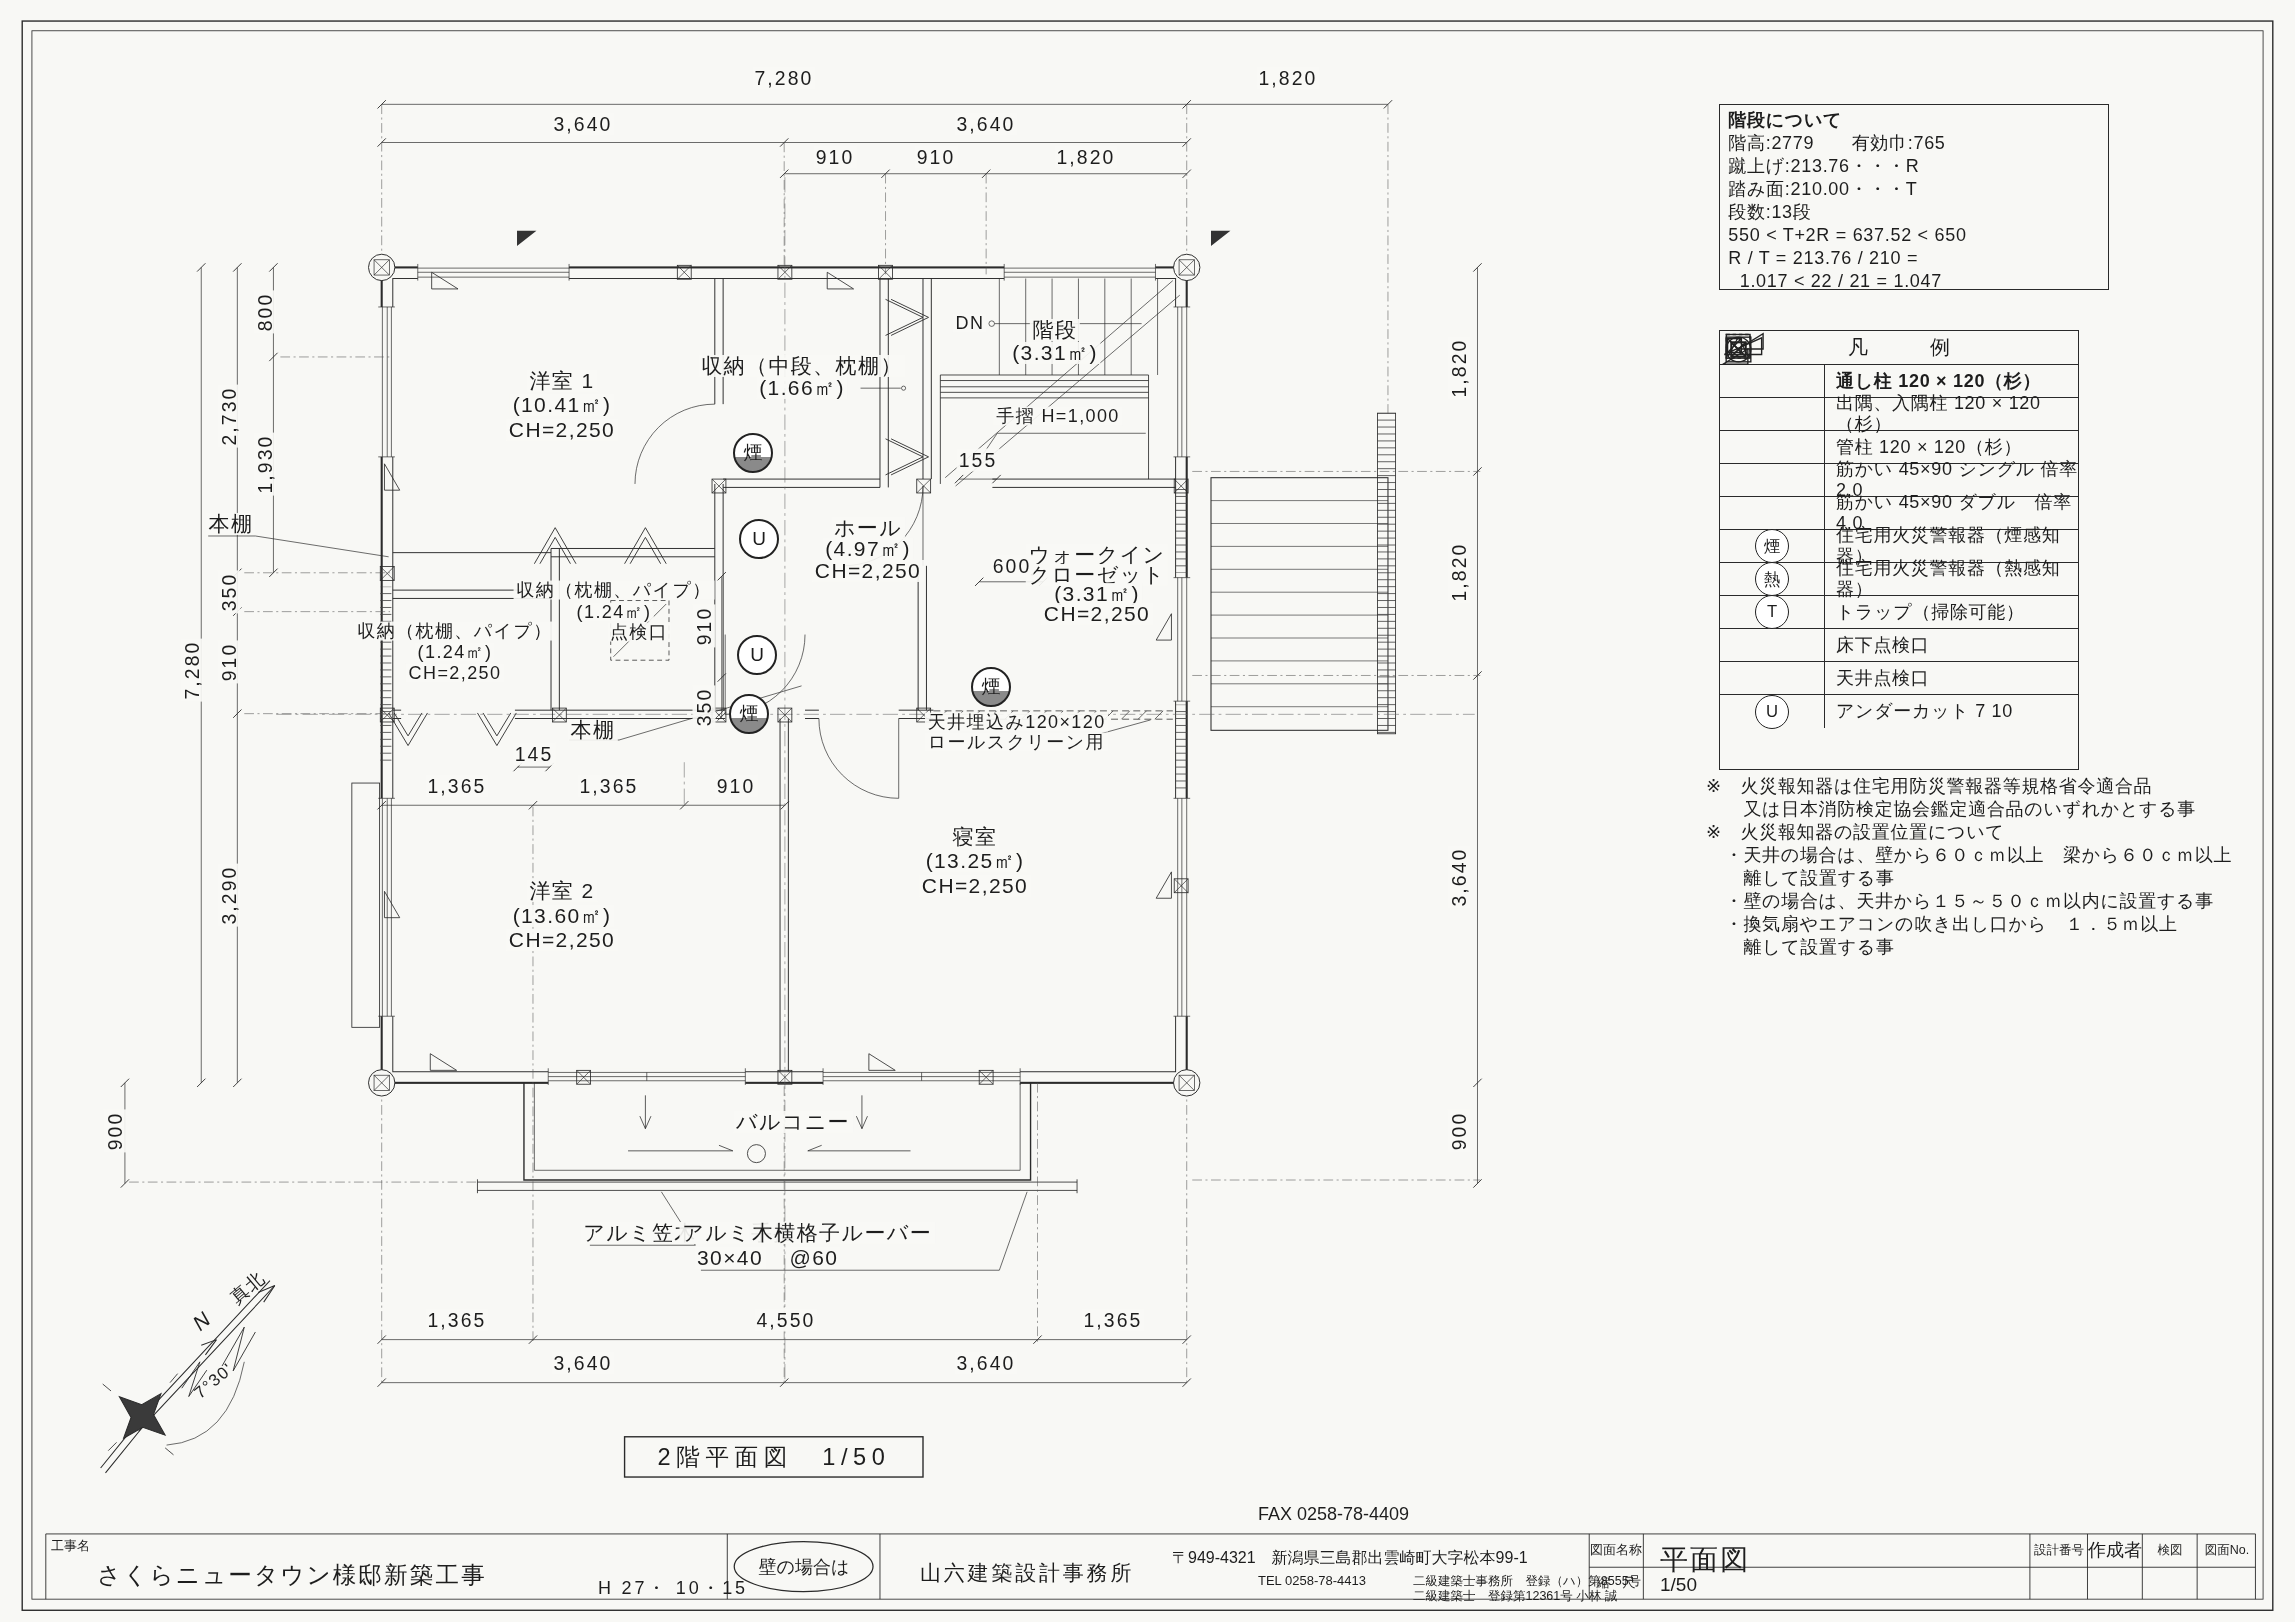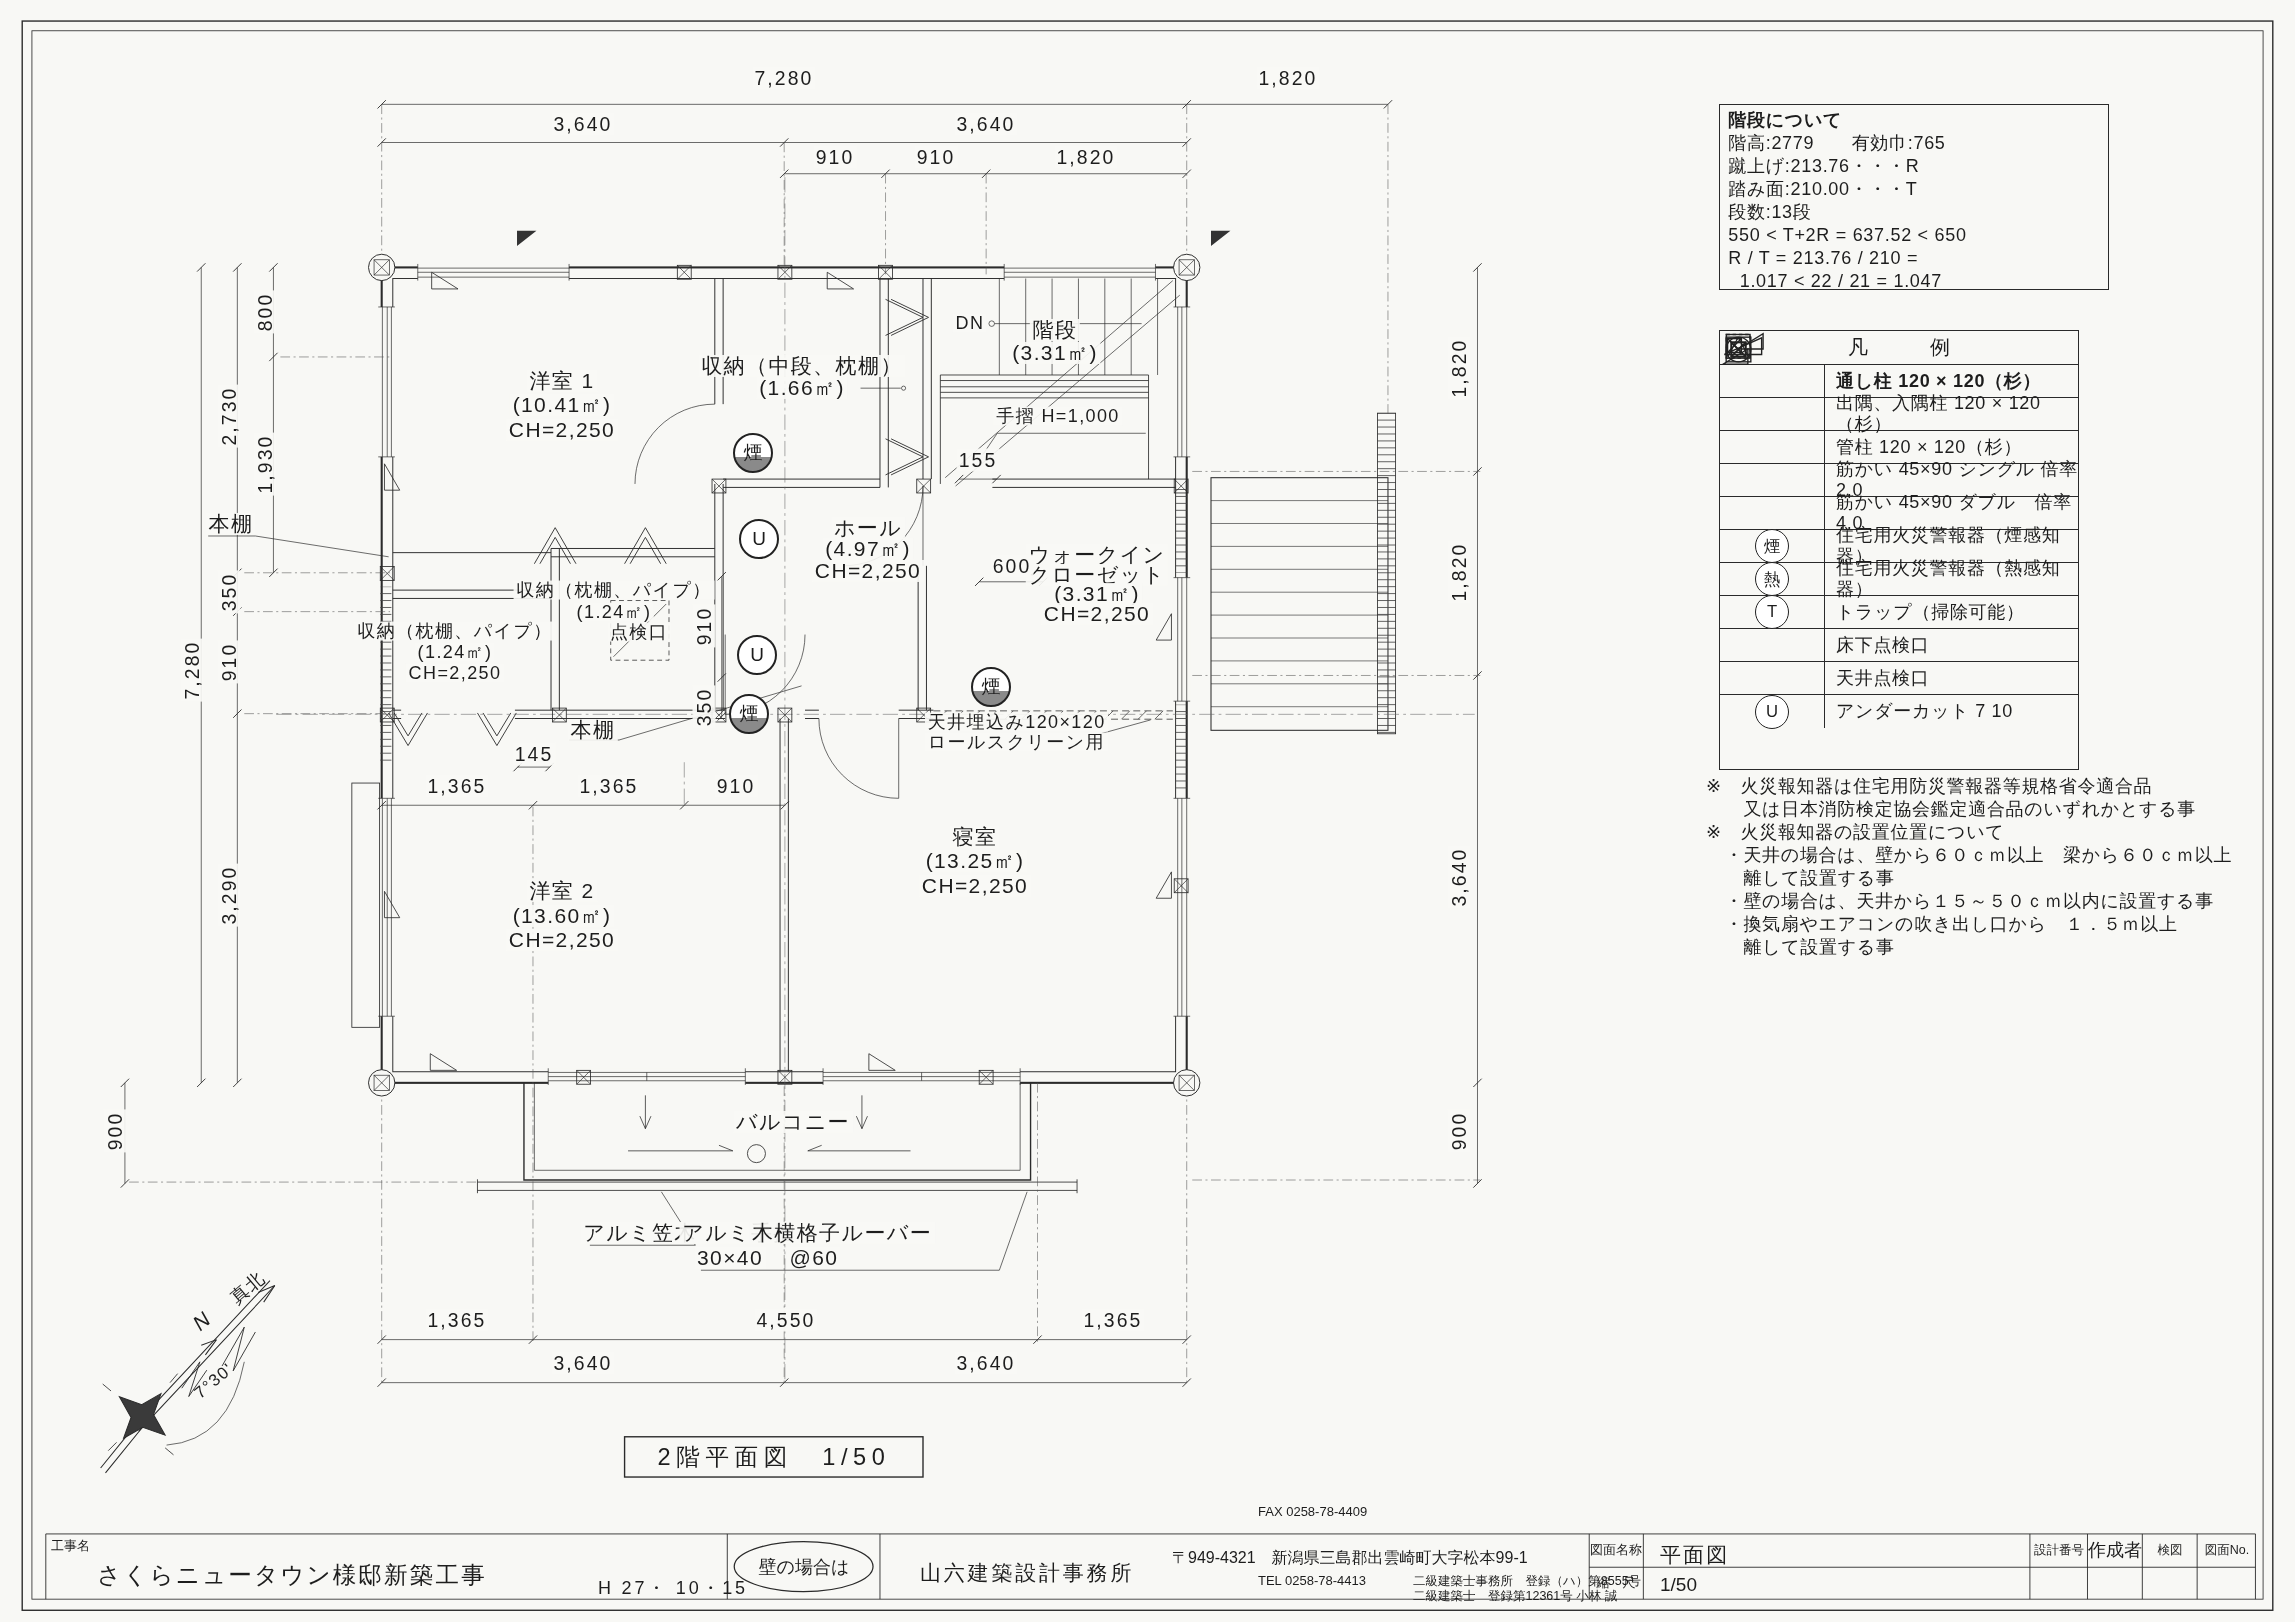--- a/index.html
+++ b/index.html
@@ -533,25 +533,25 @@
       <div>　　離して設置する事</div>
     </div>
 
   <div class="tbl" style="left:51px;top:1537px;font-size:13px">工事名</div>
   <div class="tbl" style="left:97px;top:1559px;font-size:23.6px;letter-spacing:2.1px">さくらニュータウン様邸新築工事</div>
   <div class="tbl" style="left:598px;top:1576px;font-size:18px;letter-spacing:2.8px">H 27・ 10・15</div>
   <div class="tbc" style="left:804px;top:1567px;font-size:18px">壁の場合は</div>
   <div class="tbl" style="left:920px;top:1559px;font-size:21px;letter-spacing:2.8px">山六建築設計事務所</div>
   <div class="tbl" style="left:1172px;top:1548px;font-size:16px">〒949-4321　新潟県三島郡出雲崎町大字松本99-1</div>
   <div class="tbl" style="left:1258px;top:1573px;font-size:13px">TEL 0258-78-4413</div>
-  <div class="tbl" style="left:1258px;top:1504px;font-size:13px">FAX 0258-78-4409</div>
+  <div class="tbl" style="left:1258px;top:1504px;font-size:18px">FAX 0258-78-4409</div>
   <div class="tbl" style="left:1413px;top:1573px;font-size:12.5px">二級建築士事務所　登録（ハ）第8555号</div>
   <div class="tbl" style="left:1413px;top:1588px;font-size:12.5px">二級建築士　登録第12361号 小林 誠</div>
   <div class="tbc" style="left:1616px;top:1550px;font-size:13px">図面名称</div>
-  <div class="tbl" style="left:1660px;top:1541px;font-size:21px;letter-spacing:2.1px">平面図</div>
+  <div class="tbl" style="left:1660px;top:1541px;font-size:28px;letter-spacing:2.1px">平面図</div>
   <div class="tbc" style="left:1616px;top:1583px;font-size:13px">縮　尺</div>
   <div class="tbl" style="left:1660px;top:1574px;font-size:19px">1/50</div>
   <div class="tbc" style="left:2059px;top:1550px;font-size:12.5px">設計番号</div>
   <div class="tbc" style="left:2115px;top:1550px;font-size:18px">作成者</div>
   <div class="tbc" style="left:2170px;top:1550px;font-size:12.5px">検図</div>
   <div class="tbc" style="left:2227px;top:1550px;font-size:12.5px">図面No.</div>
 </div>
 
 
 </body></html>

